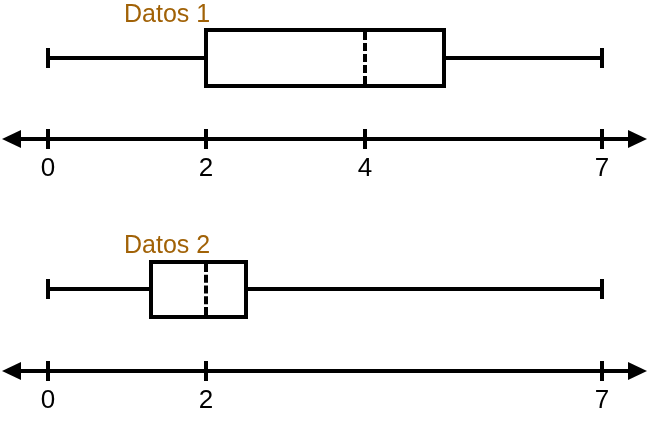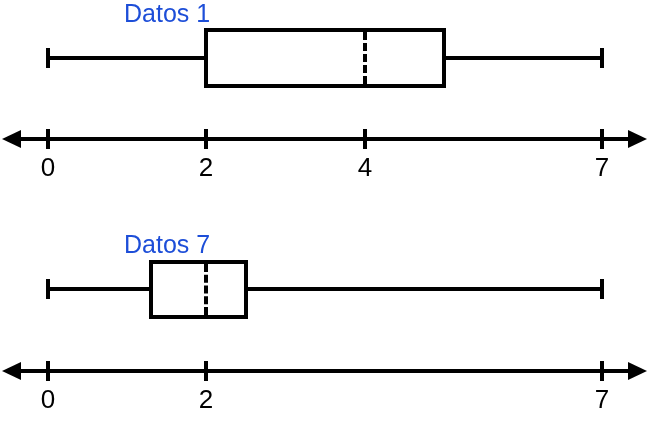--- a/index.html
+++ b/index.html
@@ -26,21 +26,21 @@
   }
   .glyphs > div, .axiswrap > div {
     position: absolute;
   }
   .plot-title {
     position: absolute;
     left: 124px;
     margin: 0;
     font-size: 25px;
     line-height: 27px;
-    color: #1d4ed8;
+    color: #a16207;
     white-space: nowrap;
   }
   #title-0 { top: 0px; }
   #title-1 { top: 231px; }
   .ticklabel {
     font-size: 26px;
     line-height: 28px;
     color: #000000;
   }
 </style>
@@ -68,21 +68,21 @@
         <div style="left: 204px; top: 129px; width: 4px; height: 20px; background: rgb(0, 0, 0);"></div>
         <div class="ticklabel" style="left: 184px; top: 153px; width: 44px; text-align: center;">2</div>
         <div style="left: 363px; top: 129px; width: 4px; height: 20px; background: rgb(0, 0, 0);"></div>
         <div class="ticklabel" style="left: 343px; top: 153px; width: 44px; text-align: center;">4</div>
         <div style="left: 600px; top: 129px; width: 4px; height: 20px; background: rgb(0, 0, 0);"></div>
         <div class="ticklabel" style="left: 580px; top: 153px; width: 44px; text-align: center;">7</div>
       </div>
   </section>
 
   <section class="plot">
-    <div class="plot-title" id="title-1">Datos 7</div>
+    <div class="plot-title" id="title-1">Datos 2</div>
     <div class="glyphs">
         <div style="left: 48px; top: 287px; width: 103px; height: 4px; background: rgb(0, 0, 0);"></div>
         <div style="left: 246px; top: 287px; width: 356px; height: 4px; background: rgb(0, 0, 0);"></div>
         <div style="left: 46px; top: 279px; width: 4px; height: 20px; background: rgb(0, 0, 0);"></div>
         <div style="left: 600px; top: 279px; width: 4px; height: 20px; background: rgb(0, 0, 0);"></div>
         <div style="left: 149px; top: 260px; width: 99px; height: 59px; border: 4px solid rgb(0, 0, 0); background: rgb(255, 255, 255); box-sizing: border-box;"></div>
         <div style="left: 204px; top: 264px; width: 0px; height: 51px; border-left: 4px dashed rgb(0, 0, 0);"></div>
       </div>
     <div class="axiswrap">
         <div style="left: 12px; top: 369px; width: 625px; height: 4px; background: rgb(0, 0, 0);"></div>

